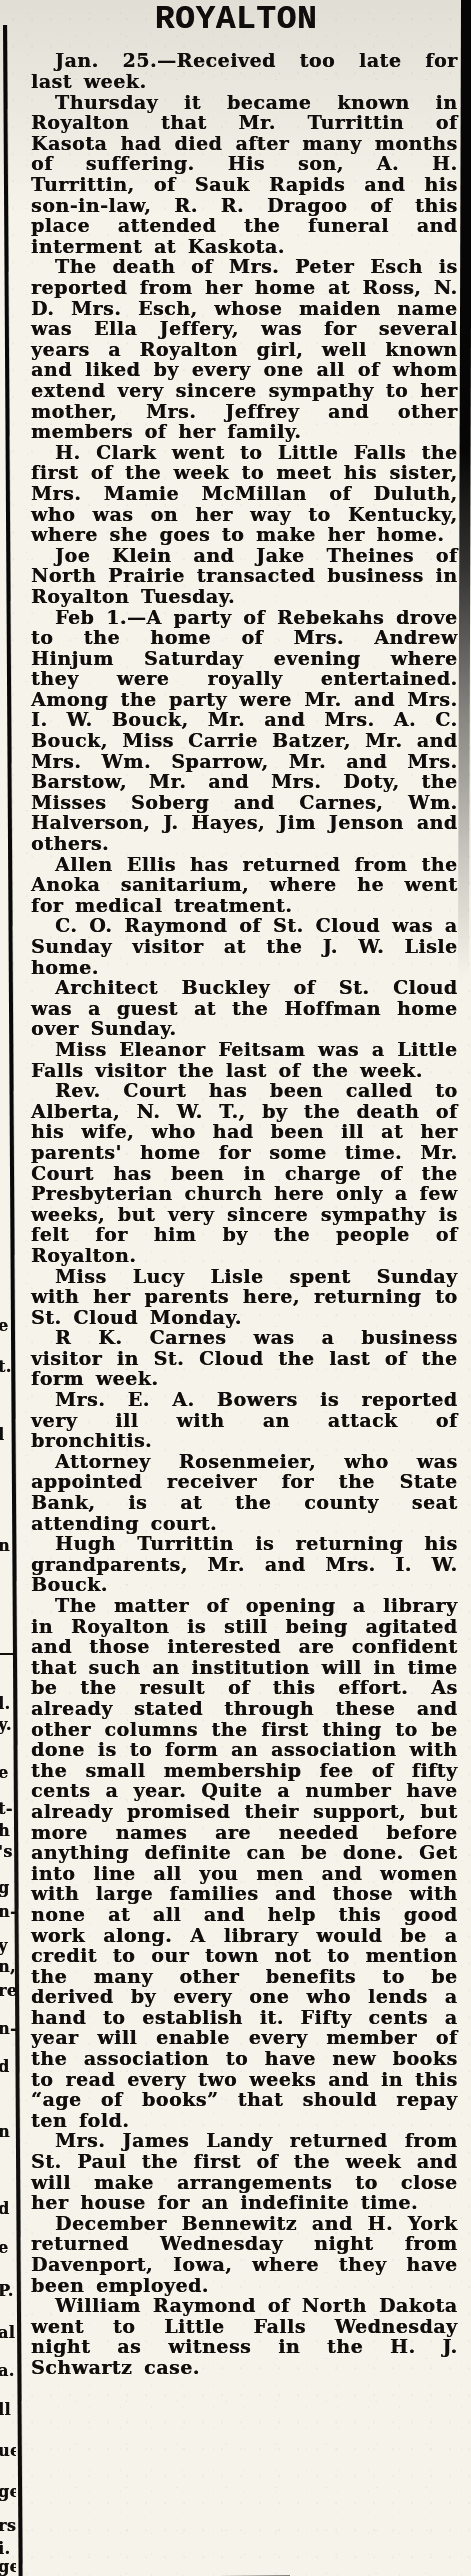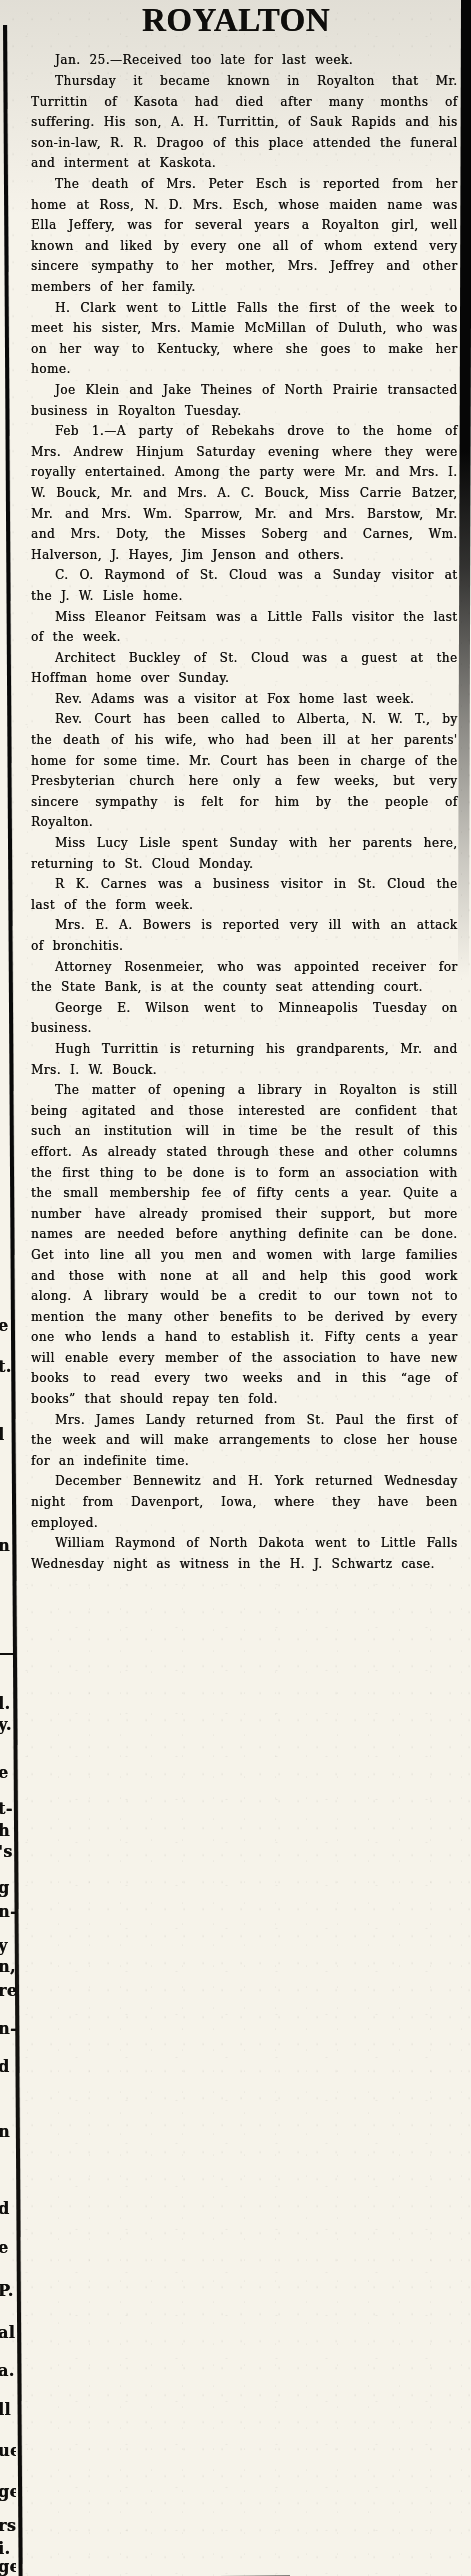--- a/index.html
+++ b/index.html
@@ -35,31 +35,31 @@
       #060606 0 46%,
       rgba(8,8,8,0.82) 58%,
       rgba(10,10,10,0.45) 74%,
       rgba(10,10,10,0.18) 88%,
       rgba(10,10,10,0) 100%);
     transform:rotate(0.18deg);transform-origin:top right;
   }
   .title{
     margin:0;padding-top:3.1px;
     text-align:center;
-    font-family:Liberation Serif, serif;
+    font-family:Liberation Mono, monospace;
     font-weight:700;
     font-size:33px;line-height:34px;
     letter-spacing:0.5px;
     text-shadow:0.3px 0.3px 0.4px rgba(12,10,8,0.85);
     filter:blur(0.2px);
   }
   .body{
     margin:13.4px 14.4px 0 31px;
-    font-weight:400;
-    font-size:12px;line-height:20.6px;
+    font-weight:700;
+    font-size:19px;line-height:20.6px;
     letter-spacing:0.5px;word-spacing:4.6px;
     text-align:justify;
     text-shadow:0.3px 0.2px 0.3px rgba(12,10,8,0.8);
     filter:blur(0.2px);
   }
   .para{margin:0;text-indent:24px;}
   .divider{
     position:absolute;left:138px;top:2576px;
     width:152px;height:2.6px;background:#070707;
     transform:rotate(-0.4deg);
@@ -117,30 +117,29 @@
 
   <h1 class="title">ROYALTON</h1>
 
   <div class="body">
       <p class="para">Jan. 25.—Received too late for last week.</p>
       <p class="para">Thursday it became known in Royalton that Mr. Turrittin of Kasota had died after many months of suffering. His son, A. H. Turrittin, of Sauk Rapids and his son-in-law, R. R. Dragoo of this place attended the funeral and interment at Kaskota.</p>
       <p class="para">The death of Mrs. Peter Esch is reported from her home at Ross, N. D. Mrs. Esch, whose maiden name was Ella Jeffery, was for several years a Royalton girl, well known and liked by every one all of whom extend very sincere sympathy to her mother, Mrs. Jeffrey and other members of her family.</p>
       <p class="para">H. Clark went to Little Falls the first of the week to meet his sister, Mrs. Mamie McMillan of Duluth, who was on her way to Kentucky, where she goes to make her home.</p>
       <p class="para">Joe Klein and Jake Theines of North Prairie transacted business in Royalton Tuesday.</p>
       <p class="para">Feb 1.—A party of Rebekahs drove to the home of Mrs. Andrew Hinjum Saturday evening where they were royally entertained. Among the party were Mr. and Mrs. I. W. Bouck, Mr. and Mrs. A. C. Bouck, Miss Carrie Batzer, Mr. and Mrs. Wm. Sparrow, Mr. and Mrs. Barstow, Mr. and Mrs. Doty, the Misses Soberg and Carnes, Wm. Halverson, J. Hayes, Jim Jenson and others.</p>
+      <p class="para">Allen Ellis has returned from the Anoka sanitarium, where he went for medical treatment.</p>
       <p class="para">C. O. Raymond of St. Cloud was a Sunday visitor at the J. W. Lisle home.</p>
+      <p class="para">Architect Buckley of St. Cloud was a guest at the Hoffman home over Sunday.</p>
       <p class="para">Miss Eleanor Feitsam was a Little Falls visitor the last of the week.</p>
-      <p class="para">Architect Buckley of St. Cloud was a guest at the Hoffman home over Sunday.</p>
-      <p class="para">Rev. Adams was a visitor at Fox home last week.</p>
       <p class="para">Rev. Court has been called to Alberta, N. W. T., by the death of his wife, who had been ill at her parents' home for some time. Mr. Court has been in charge of the Presbyterian church here only a few weeks, but very sincere sympathy is felt for him by the people of Royalton.</p>
       <p class="para">Miss Lucy Lisle spent Sunday with her parents here, returning to St. Cloud Monday.</p>
       <p class="para">R K. Carnes was a business visitor in St. Cloud the last of the form week.</p>
       <p class="para">Mrs. E. A. Bowers is reported very ill with an attack of bronchitis.</p>
       <p class="para">Attorney Rosenmeier, who was appointed receiver for the State Bank, is at the county seat attending court.</p>
-      <p class="para">George E. Wilson went to Minneapolis Tuesday on business.</p>
       <p class="para">Hugh Turrittin is returning his grandparents, Mr. and Mrs. I. W. Bouck.</p>
       <p class="para">The matter of opening a library in Royalton is still being agitated and those interested are confident that such an institution will in time be the result of this effort. As already stated through these and other columns the first thing to be done is to form an association with the small membership fee of fifty cents a year. Quite a number have already promised their support, but more names are needed before anything definite can be done. Get into line all you men and women with large families and those with none at all and help this good work along. A library would be a credit to our town not to mention the many other benefits to be derived by every one who lends a hand to establish it. Fifty cents a year will enable every member of the association to have new books to read every two weeks and in this “age of books” that should repay ten fold.</p>
       <p class="para">Mrs. James Landy returned from St. Paul the first of the week and will make arrangements to close her house for an indefinite time.</p>
       <p class="para">December Bennewitz and H. York returned Wednesday night from Davenport, Iowa, where they have been employed.</p>
       <p class="para">William Raymond of North Dakota went to Little Falls Wednesday night as witness in the H. J. Schwartz case.</p>
     </div>
 
   <div class="divider"></div>
 
 </div>

